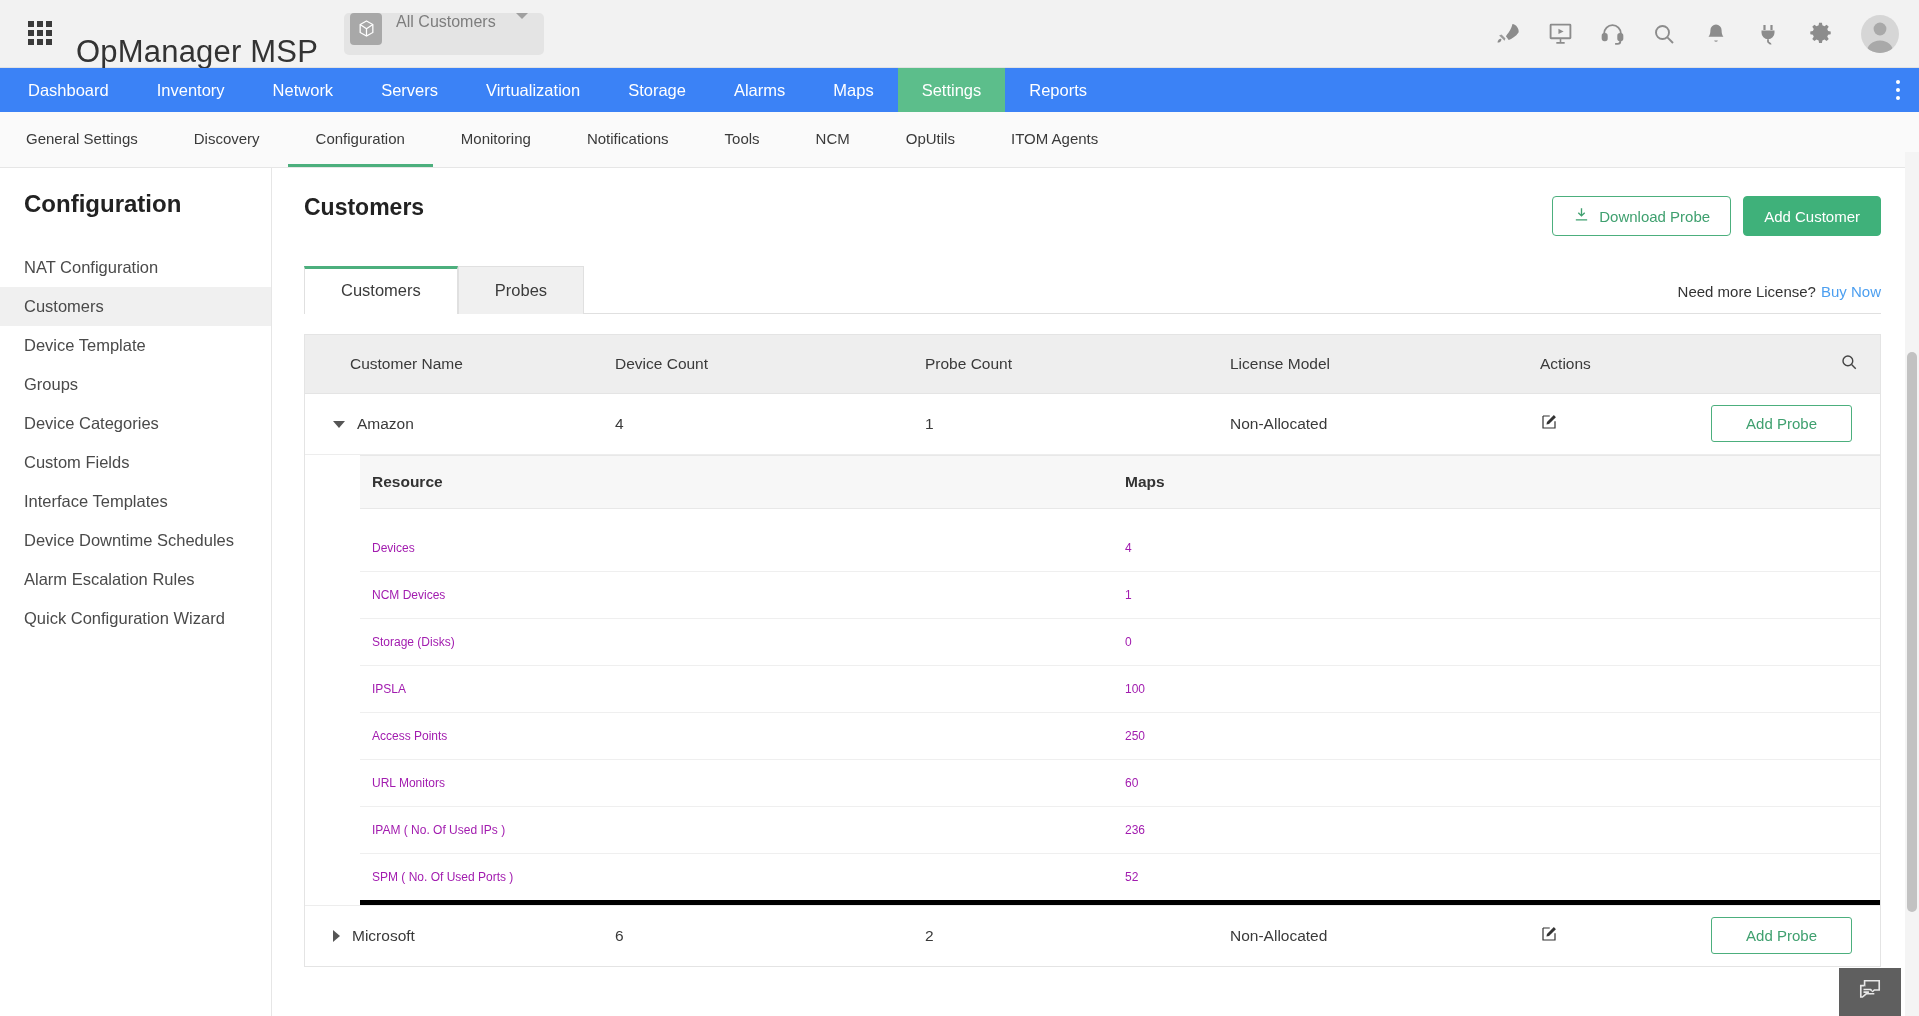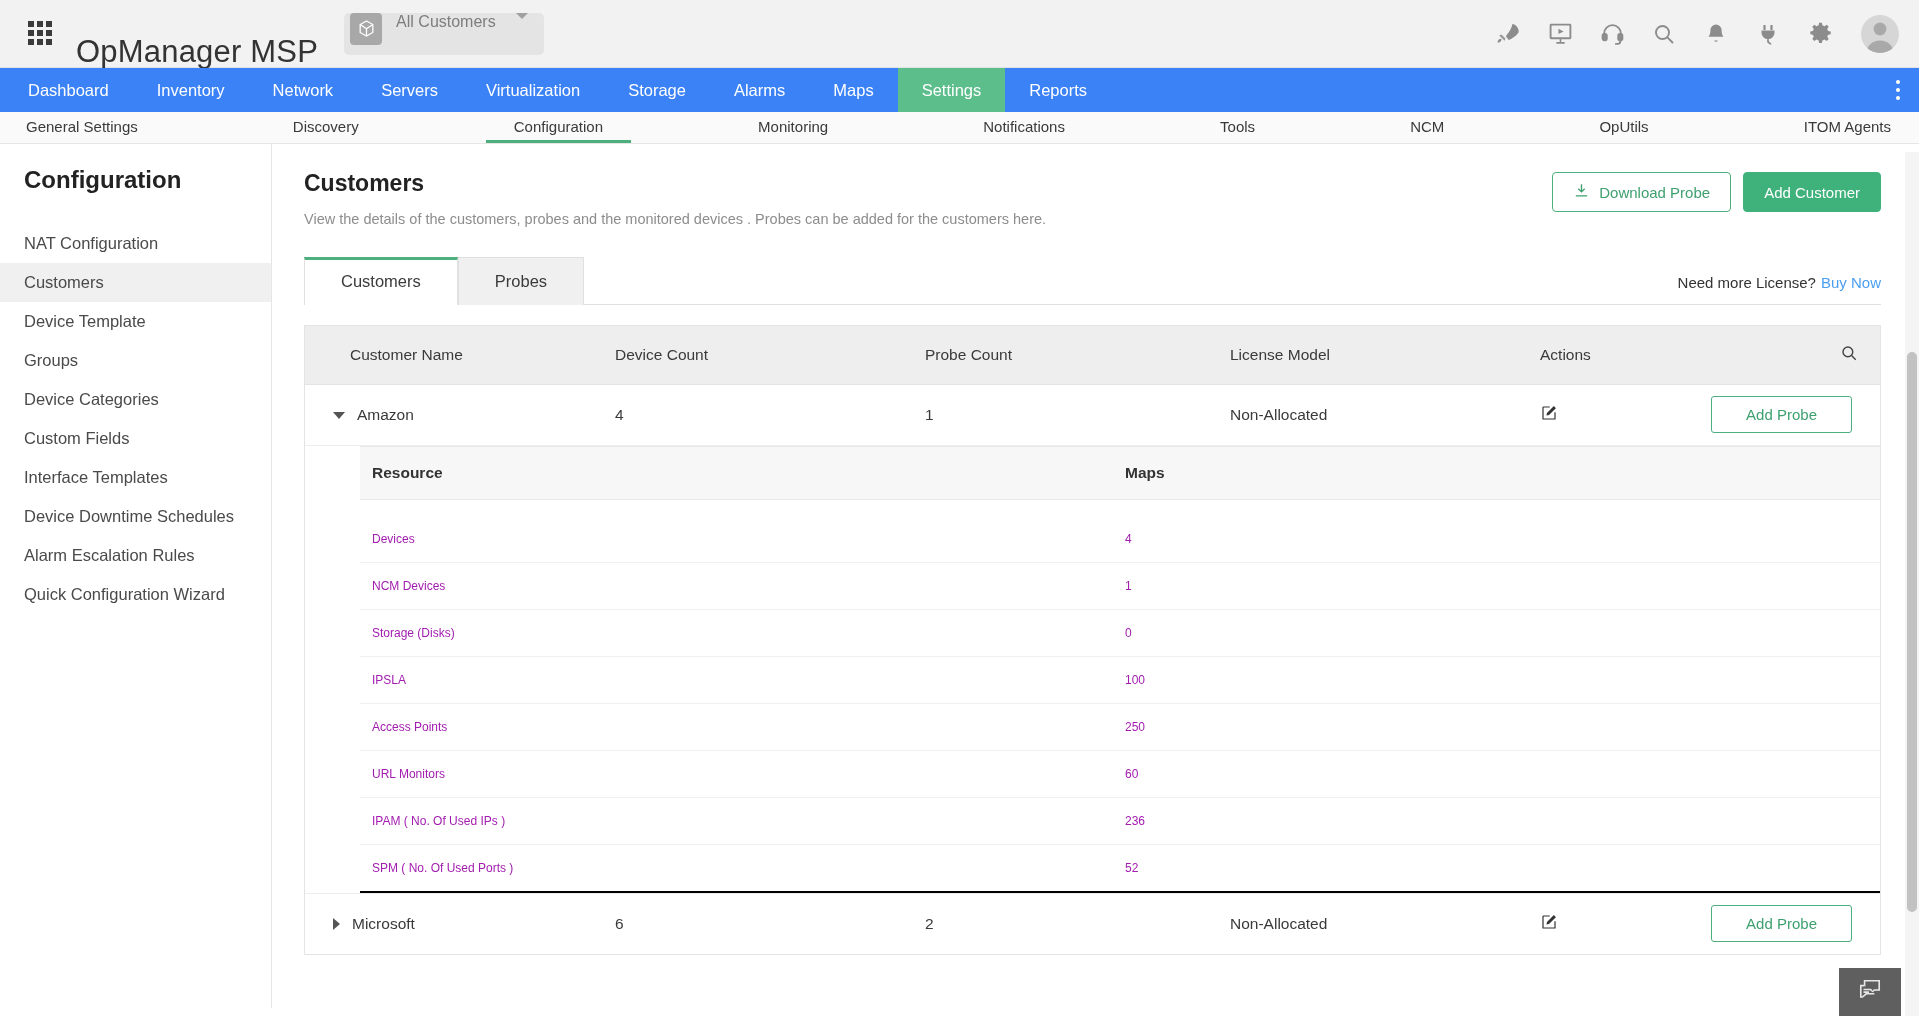--- a/index.html
+++ b/index.html
@@ -113,26 +113,25 @@
     width: 42px;
     display: flex; flex-direction: column;
     align-items: center; justify-content: center;
     gap: 4px;
     cursor: pointer;
   }
   .kebab i { width: 4px; height: 4px; background: #fff; border-radius: 50%; display: block; }
 
   
   .subnav {
-    height: 32px;
+    height: 56px;
     background: #fafafa;
     display: flex;
     align-items: stretch;
     border-bottom: 1px solid #e6e6e6;
-    justify-content: space-between;
   }
   .subnav a {
     color: #3a3a3a;
     font-size: 15px;
     display: flex; align-items: center;
     padding: 0 28px;
     text-decoration: none;
     white-space: nowrap;
     border-bottom: 3px solid transparent;
     cursor: pointer;
@@ -337,21 +336,21 @@
     padding: 17px 0;
   }
   .inner-table .ic1 { width: 765px; padding-left: 12px; }
   .inner-table tbody td {
     font-size: 12px;
     color: #a21caf;
     padding: 16px 0;
     border-bottom: 1px solid #efefef;
   }
   .inner-table tbody td:first-child { padding-left: 12px; }
-  .inner-table tbody tr:last-child td { border-bottom: 2px solid #000000; }
+  .inner-table tbody tr:last-child td { border-bottom: 5px solid #000000; }
   .spacer-row td { height: 16px; padding: 0 !important; border: none !important; }
 
   
   .chat-fab {
     position: absolute;
     right: 18px; bottom: 0px;
     width: 62px; height: 48px;
     background: #5f5f5f;
     display: flex; align-items: center; justify-content: center;
     cursor: pointer;
@@ -500,21 +499,20 @@
     <div class="side-item">Device Downtime Schedules</div>
     <div class="side-item">Alarm Escalation Rules</div>
     <div class="side-item">Quick Configuration Wizard</div>
   </div>
 
   <div class="main">
 
     <div class="page-head">
       <div>
         <div class="page-title">Customers</div>
-        <div class="page-sub">View the details of the customers, probes and the monitored devices . Probes can be added for the customers here.</div>
       </div>
       <div class="head-actions">
         <div class="btn btn-outline">
           <span>
             <svg width="17" height="17" viewBox="0 0 24 24" fill="none" stroke="#3fa06f" stroke-width="1.9">
               <path d="M12 3v10M7.5 9.5L12 14l4.5-4.5M4 19.5h16"></path>
             </svg>
           </span>
           <span>Download Probe</span>
         </div>

